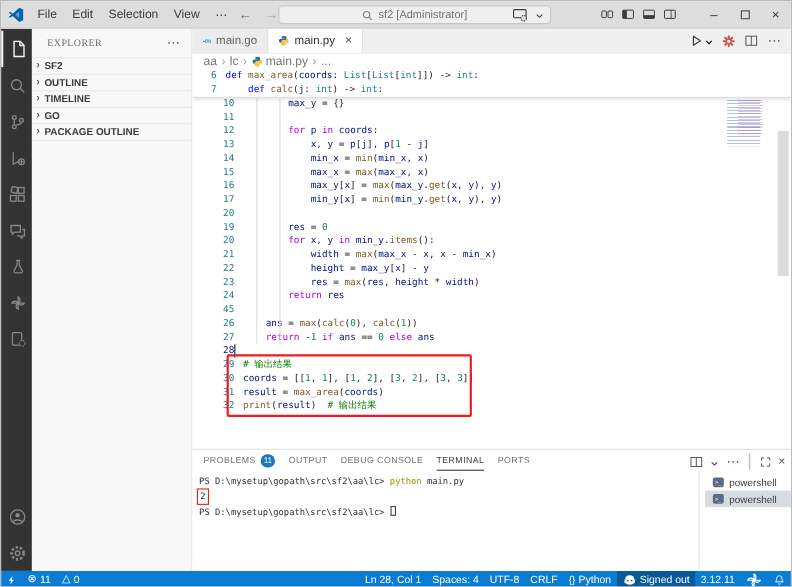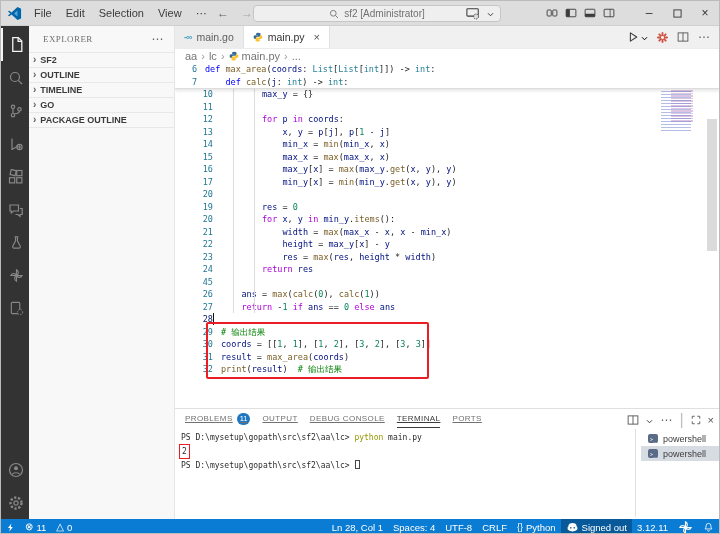--- a/index.html
+++ b/index.html
@@ -48,21 +48,21 @@
   .minimap{position:absolute;right:16px;top:2px;width:46px;height:72px;z-index:2;background:
     repeating-linear-gradient(180deg, rgba(90,110,200,.45) 0 1px, transparent 1px 3px) 4px 2px/30px 66px no-repeat,
     repeating-linear-gradient(180deg, rgba(160,90,170,.35) 0 1px, transparent 1px 2.5px) 14px 8px/22px 50px no-repeat;}
   .scrollthumb{position:absolute;right:2px;top:56px;width:10px;height:132px;background:#bdbdbd;opacity:.55;z-index:2;}
   
   .kw{color:#0000ff;} .ctl{color:#af00db;} .fn{color:#795e26;} .var{color:#001080;}
   .typ{color:#267f99;} .num{color:#098658;} .com{color:#008000;} .pln{color:#1e1e1e;}
   
   .panel{position:relative;height:111px;border-top:1px solid #dfdfdf;background:#fff;}
   .panel-head{height:19px;display:flex;align-items:center;gap:12px;padding-left:10px;font-size:8px;letter-spacing:.4px;color:#717171;}
-  .ptab{display:flex;align-items:center;gap:4px;height:100%;text-decoration:underline;}
+  .ptab{display:flex;align-items:center;gap:4px;height:100%;}
   .ptab.active{color:#3b3b3b;border-bottom:1px solid #3b3b3b;}
   .pbadge{min-width:12px;height:12px;border-radius:7px;background:#1e77c2;color:#fff;font-size:7.5px;display:flex;align-items:center;justify-content:center;padding:0 3px;letter-spacing:0;}
   .panel-icons{position:absolute;right:5px;top:2px;display:flex;align-items:center;gap:7px;color:#424242;}
   .psep{color:#c0c0c0;}
   .termbody{position:absolute;left:6px;top:22px;right:86px;bottom:2px;font-family:"DejaVu Sans Mono","Liberation Mono",monospace;font-size:8px;line-height:13px;color:#1e1e1e;}
   .trow{white-space:pre;}
   .tp{color:#2b2b2b;} .tc{color:#949800;}
   .tbox{display:inline-block;border:1.5px solid #ec1c24;padding:0 2px;margin-left:-2px;}
   .tcursor{display:inline-block;width:5px;height:9px;border:1px solid #444;vertical-align:-1px;margin-left:1px;}
   .termdivider{position:absolute;right:83px;top:20px;bottom:2px;width:1px;background:#e0e0e0;}

